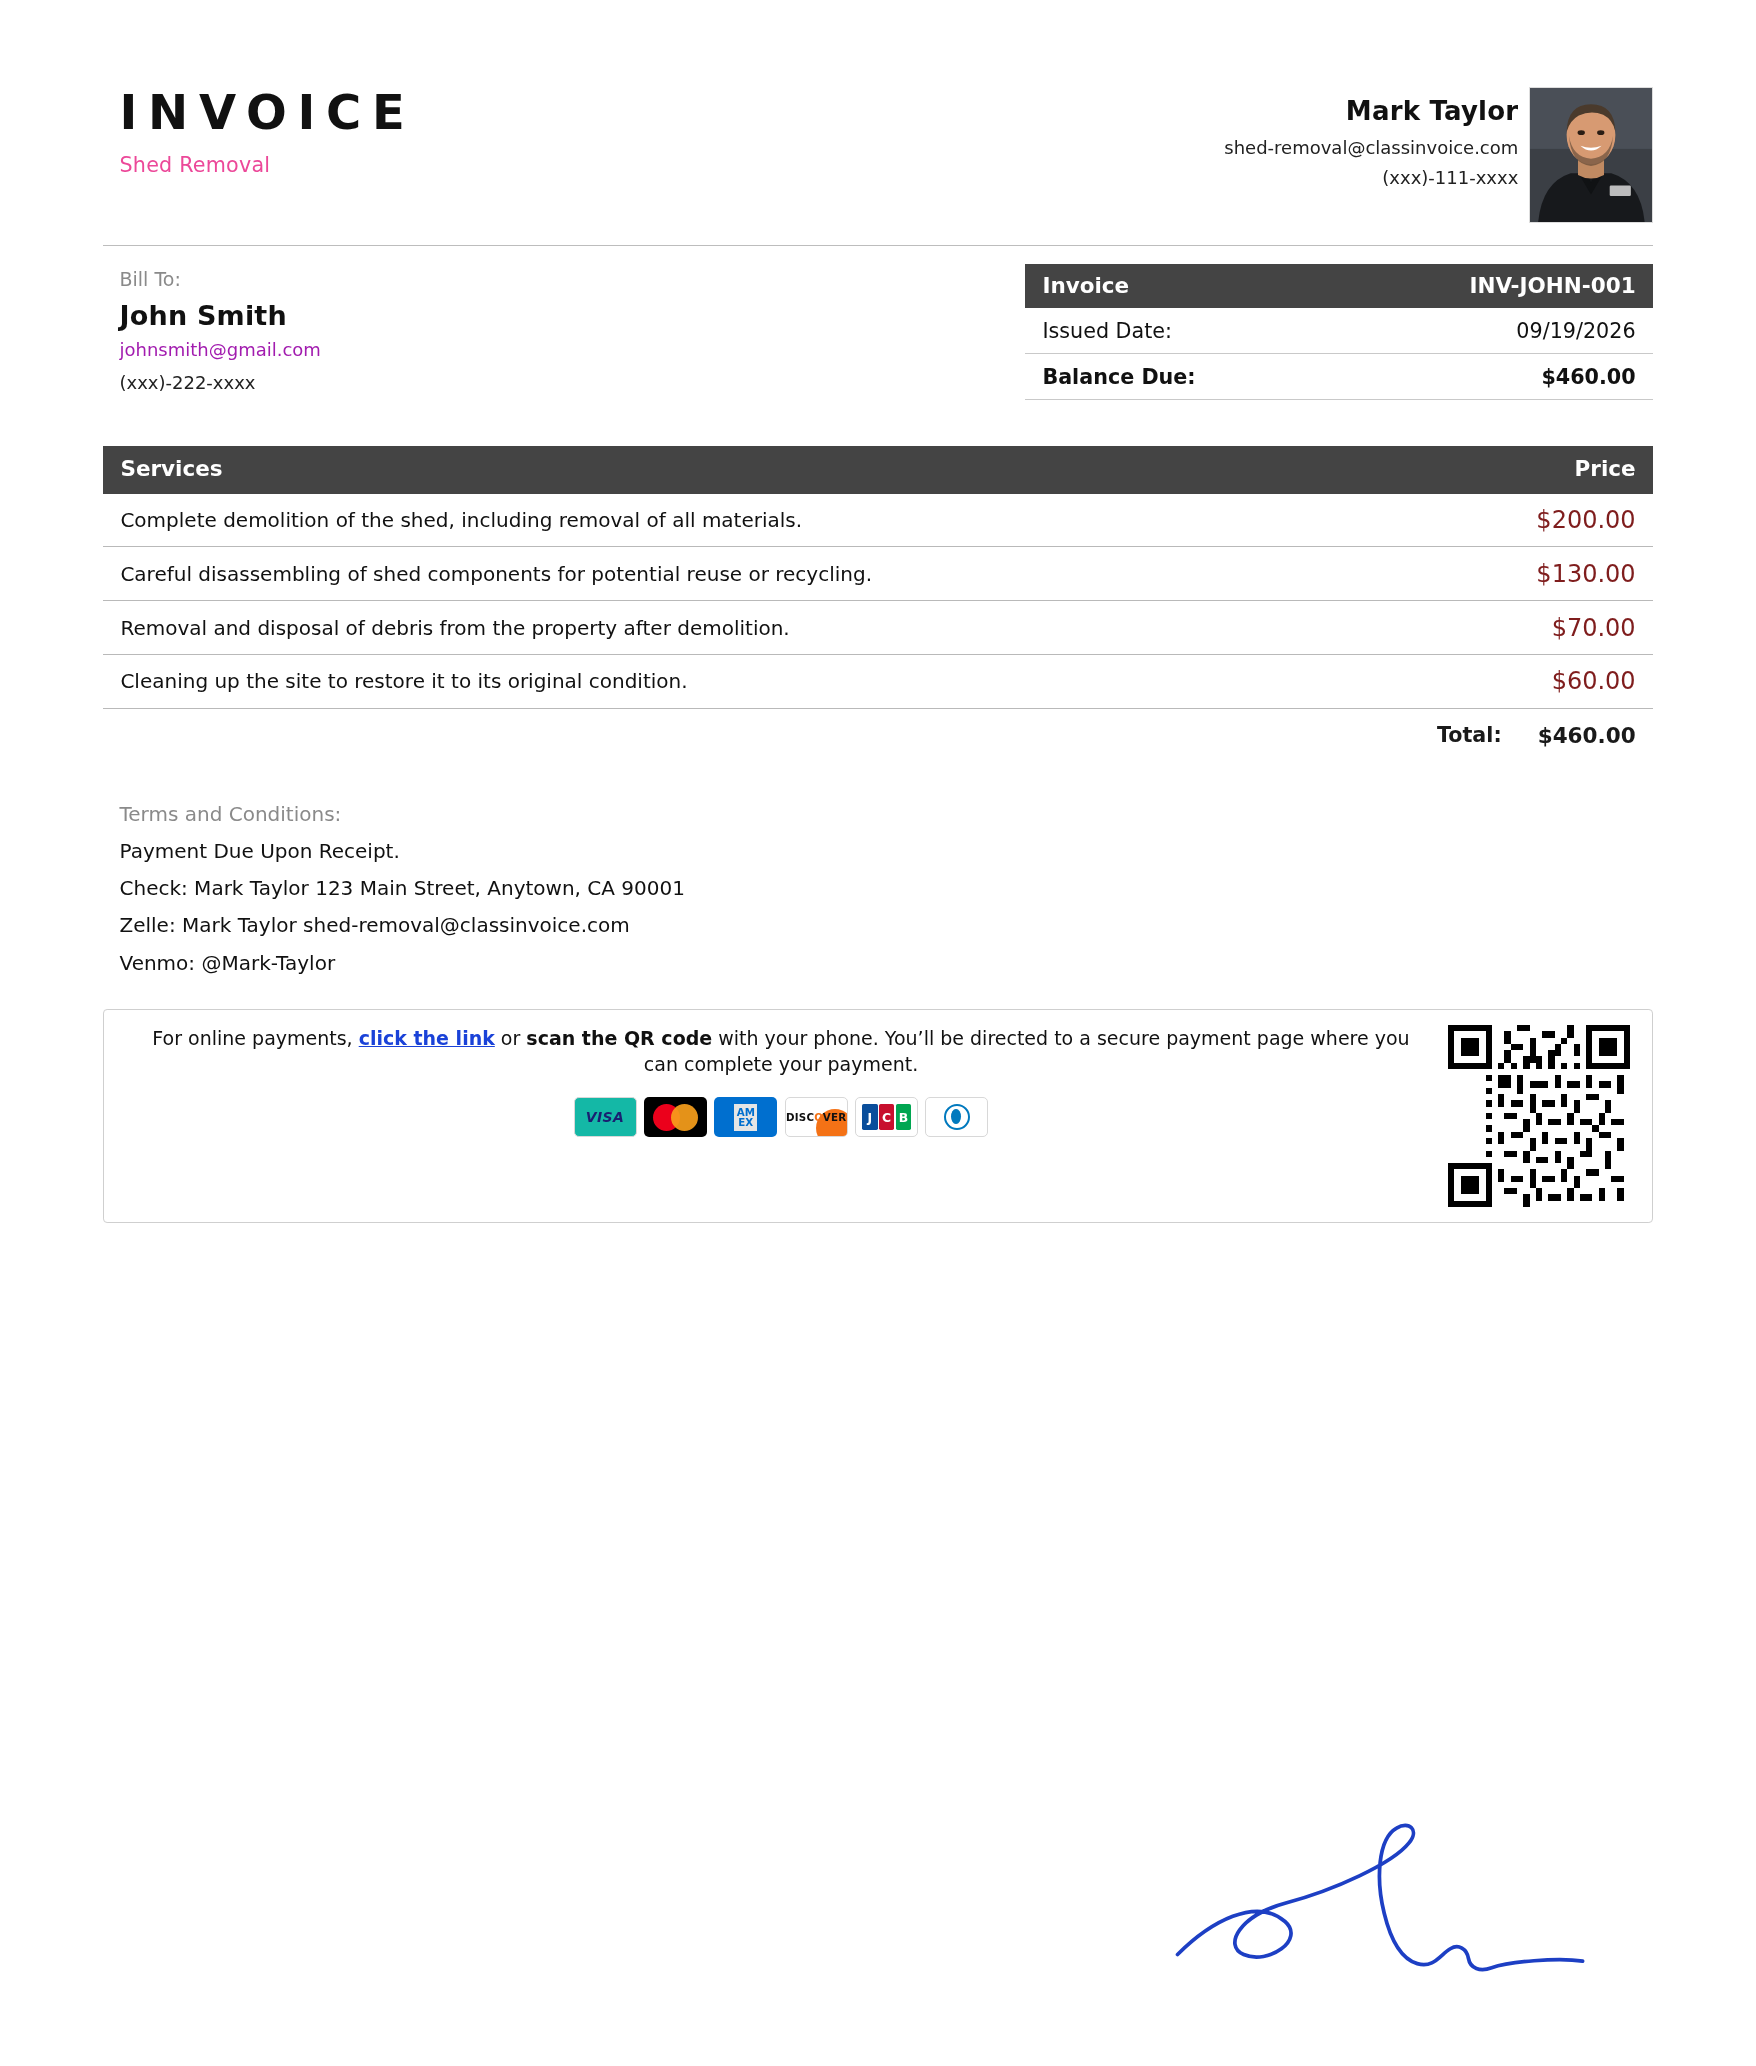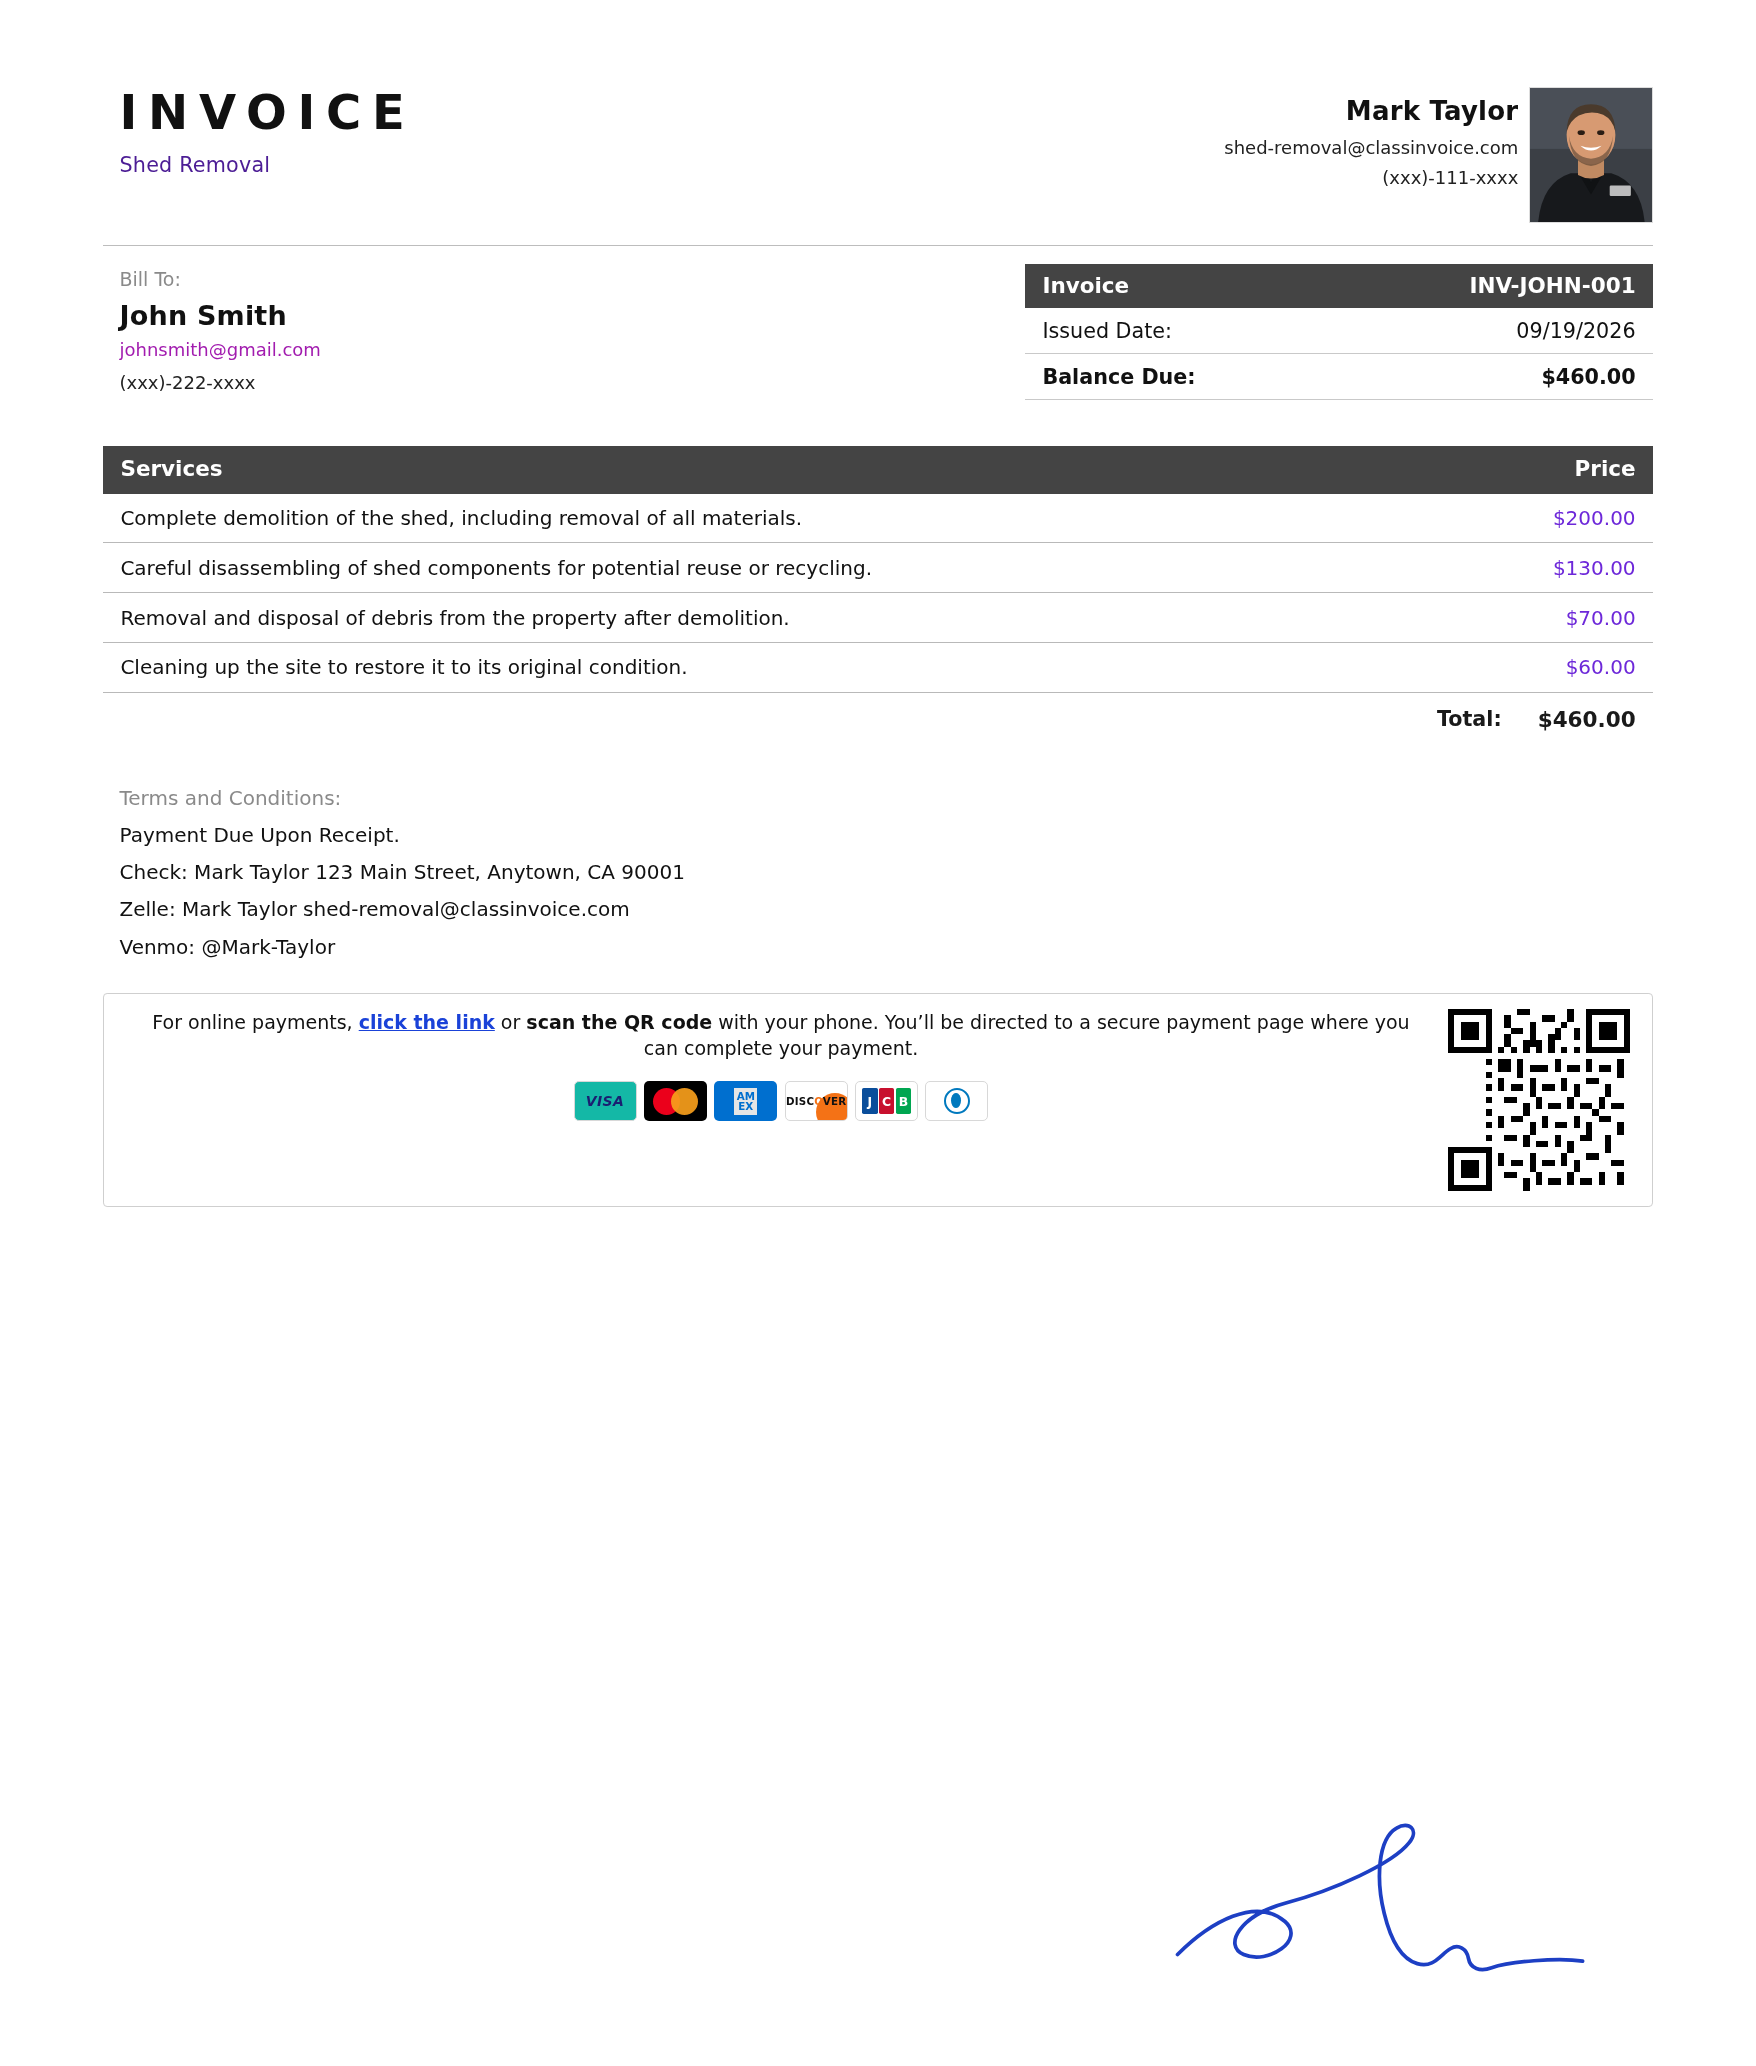--- a/index.html
+++ b/index.html
@@ -34,21 +34,21 @@
   .invoice-word {
     font-family: "DejaVu Sans", sans-serif;
     font-size: 48px;
     font-weight: bold;
     letter-spacing: 10.7px;
     color: #111;
     line-height: 1.05;
   }
   .invoice-sub {
     font-size: 20.7px;
-    color: #4c1d95;
+    color: #ec4899;
     margin-top: 15.7px;
     letter-spacing: 0.2px;
   }
   .hdr-right {
     display: flex;
     align-items: flex-start;
     gap: 10.7px;
   }
   .hdr-right-text {
     text-align: right;
@@ -153,21 +153,21 @@
   .table-head .c1 { font-size: 21.5px; font-weight: bold; }
   .table-head .c2 { font-size: 21.5px; font-weight: bold; }
   .row {
     display: flex;
     justify-content: space-between;
     align-items: center;
     padding: 12.4px 17.4px 12.4px 17.4px;
     border-bottom: 1.2px solid #b9b9b9;
   }
   .row .desc { font-size: 20px; color: #111; }
-  .row .price { font-size: 20px; color: #6d28d9; }
+  .row .price { font-size: 24px; color: #7f1d1d; }
   .total-row {
     display: flex;
     justify-content: flex-end;
     align-items: center;
     padding: 14px 17.4px 0 17.4px;
     gap: 36px;
   }
   .total-row .tlabel { font-size: 20.7px; font-weight: bold; }
   .total-row .tvalue { font-size: 21.5px; font-weight: bold; }
 

